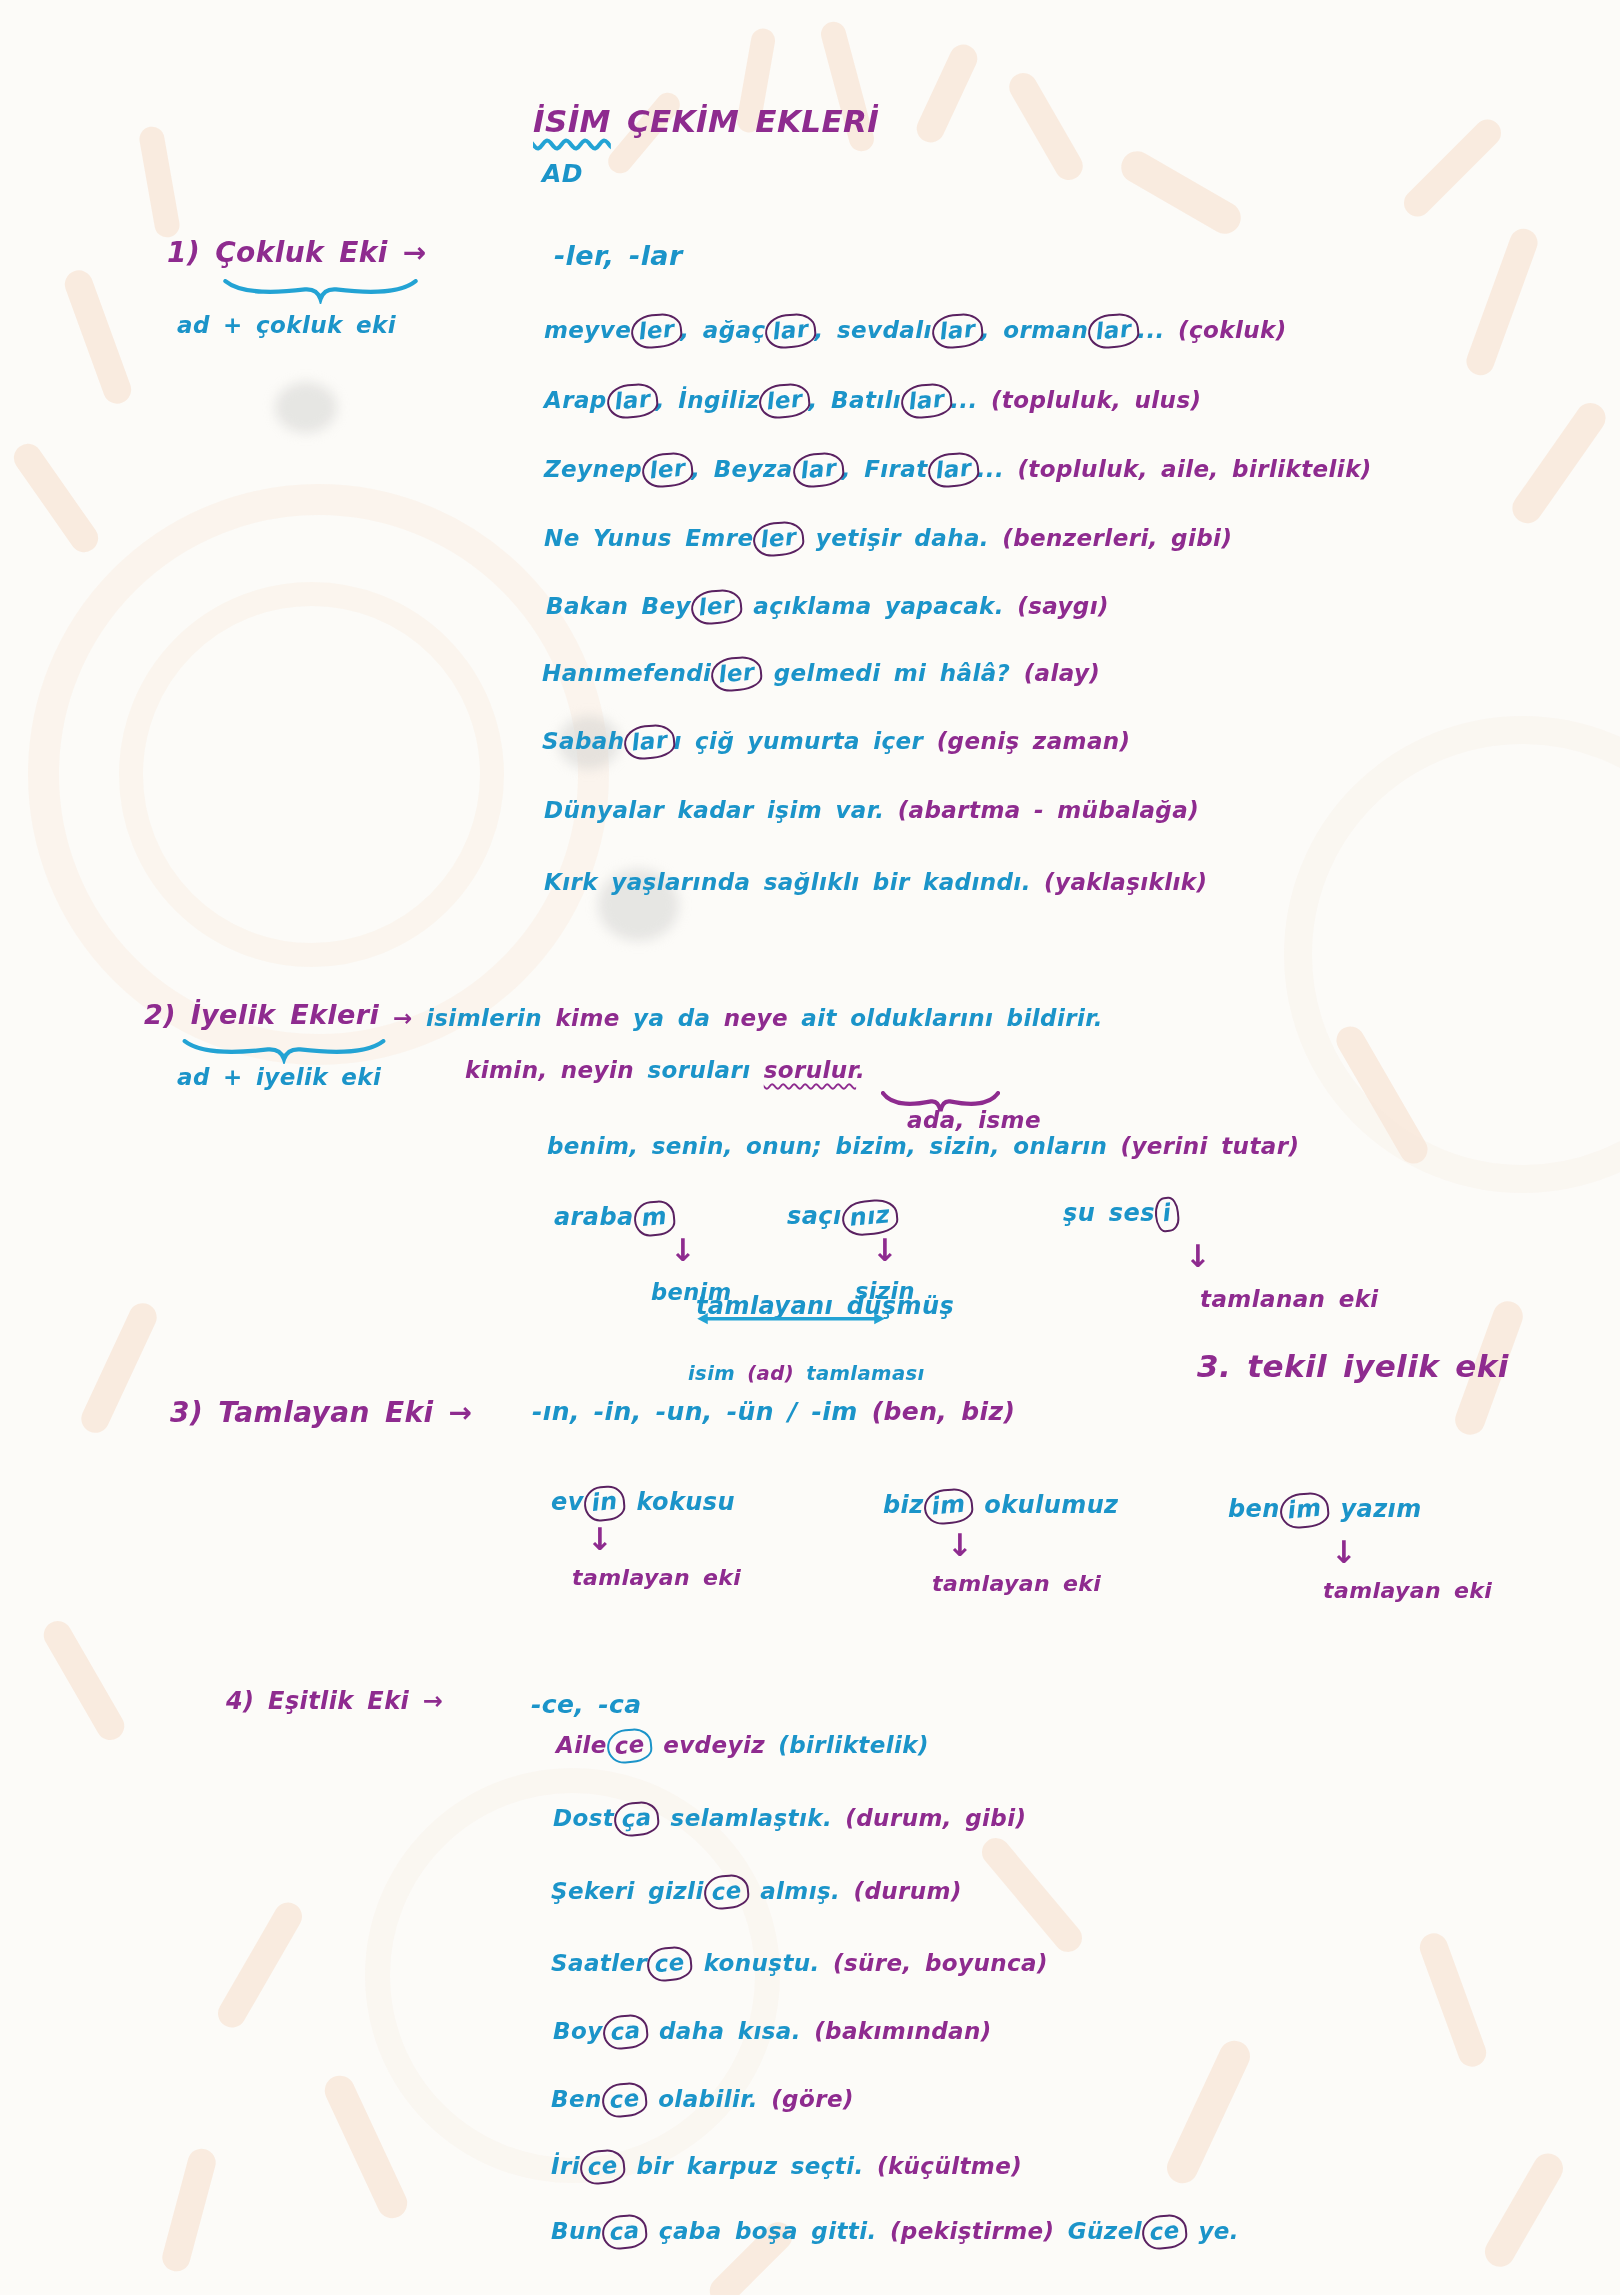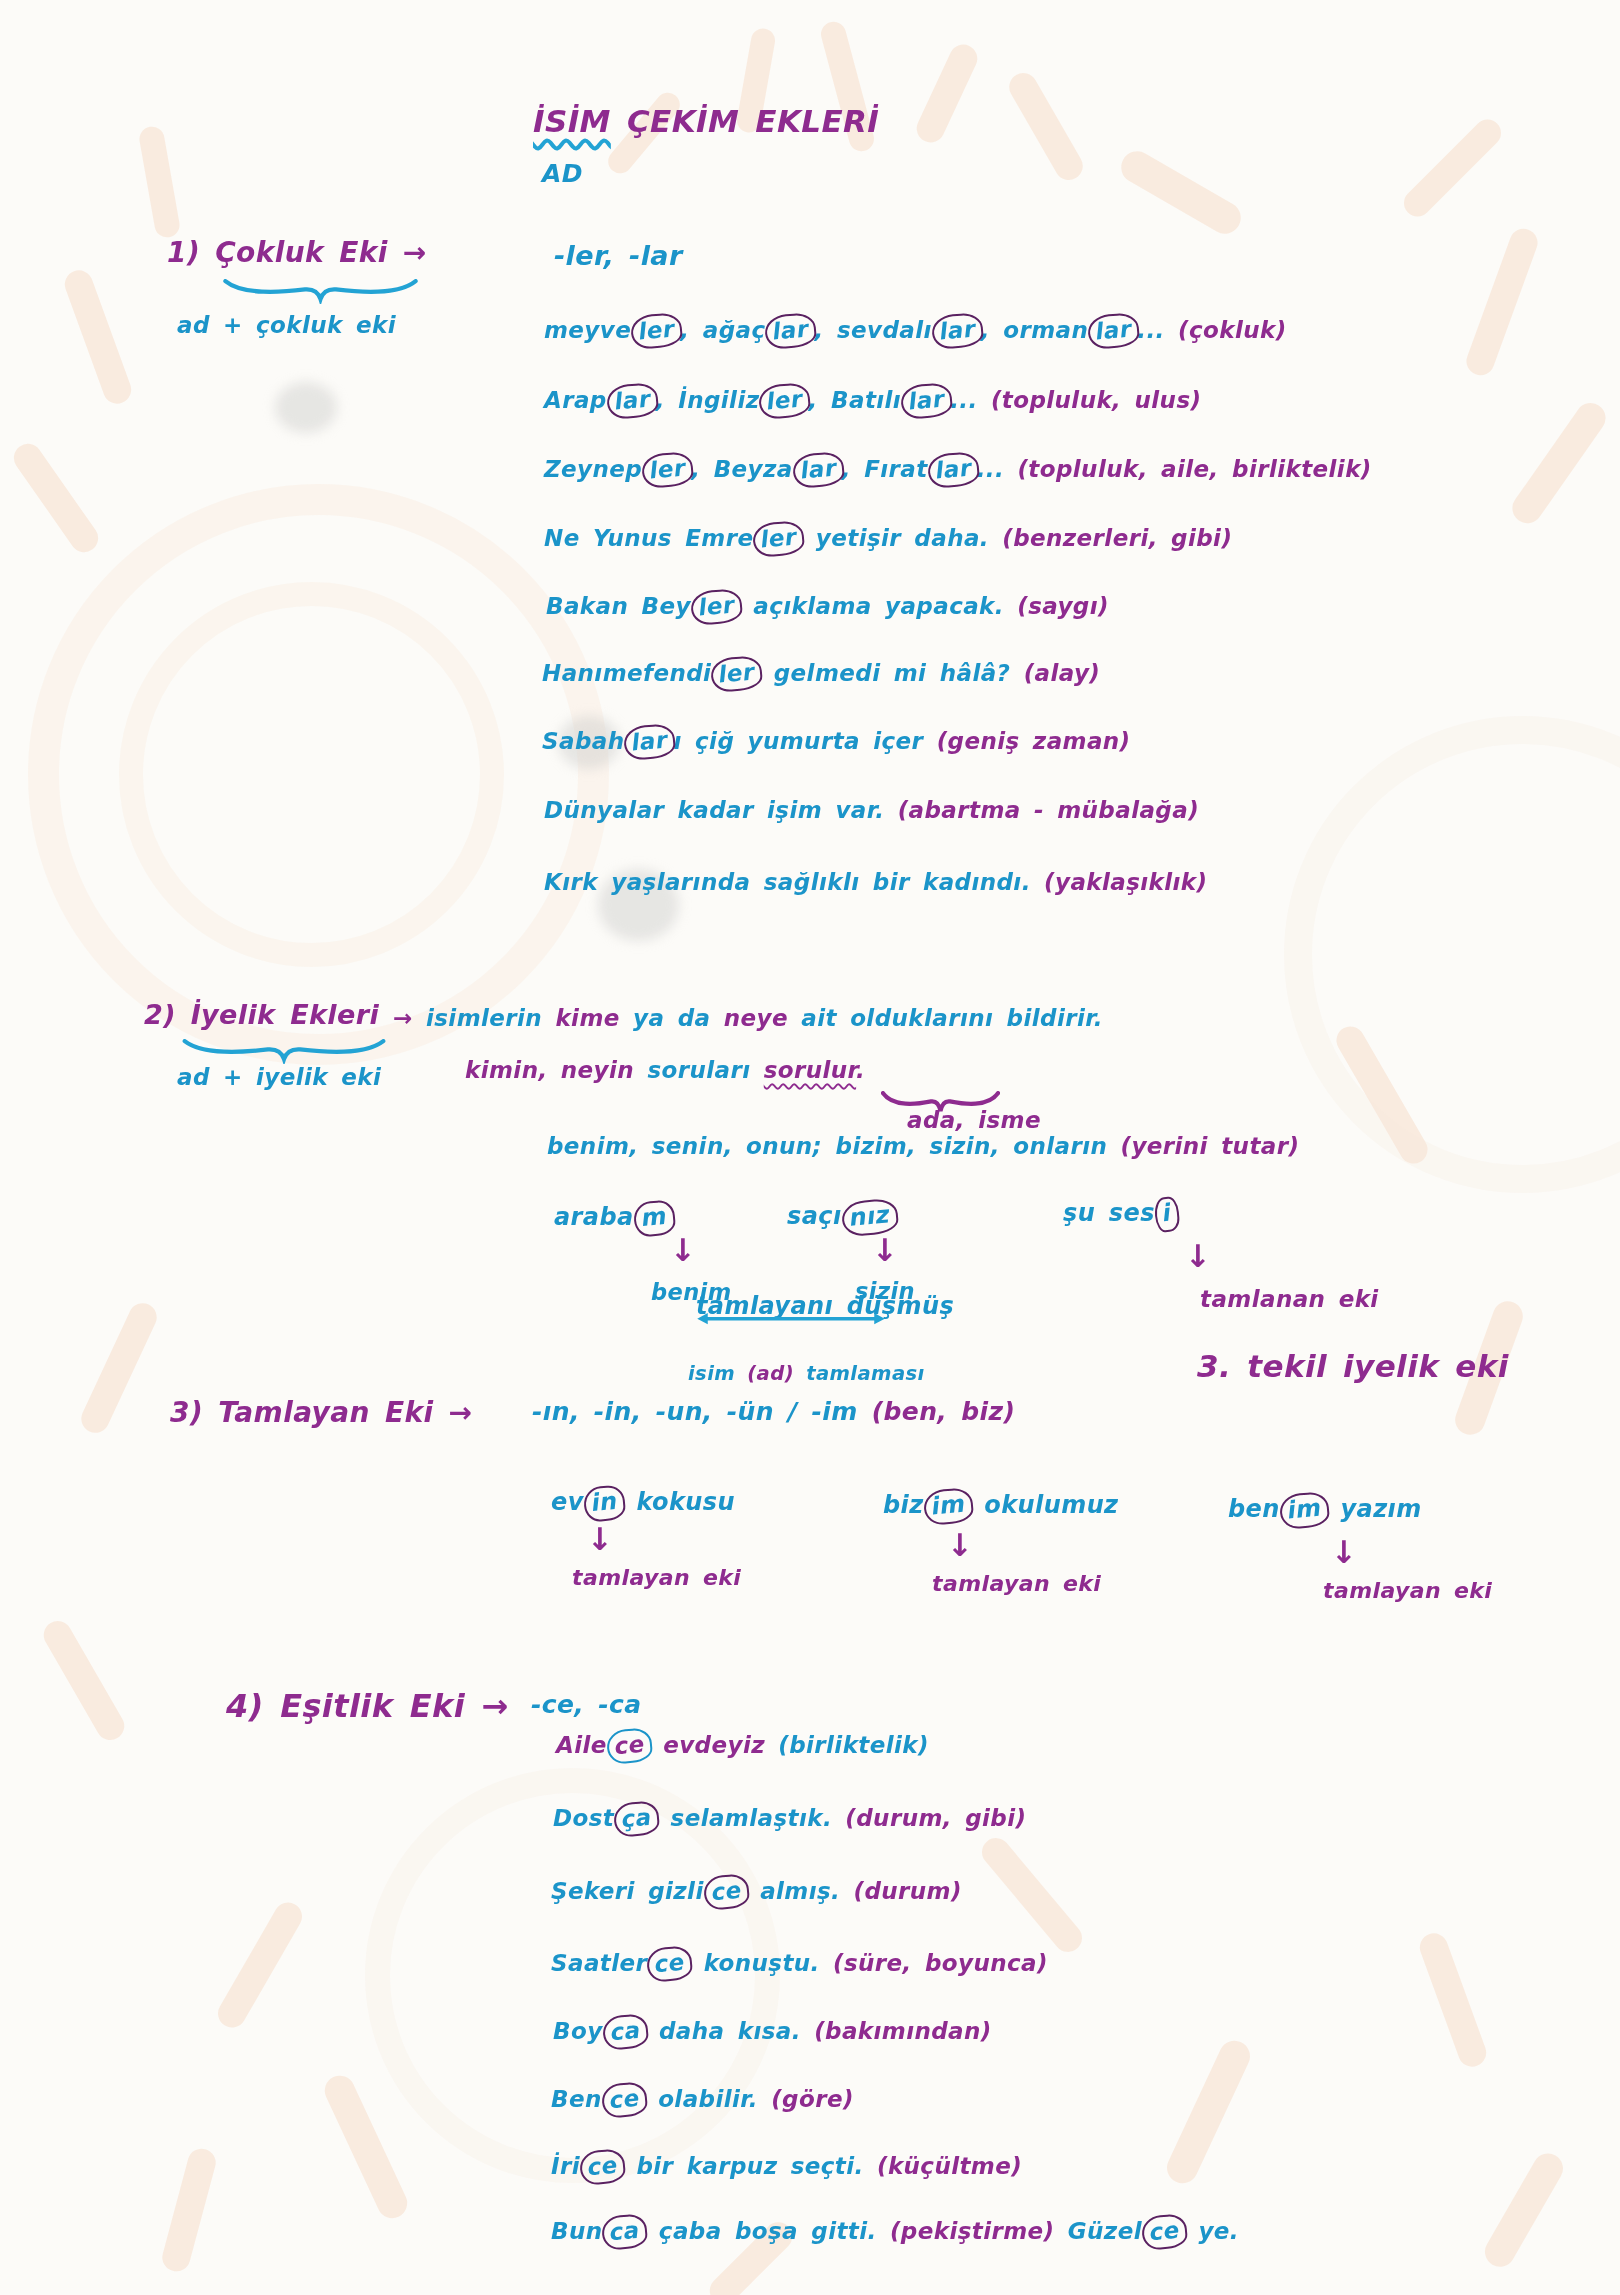--- a/index.html
+++ b/index.html
@@ -91,21 +91,21 @@
       <div class="ln" style="left: 1200px; top: 1286px; font-size: 23px;"><span class="p">tamlanan eki</span></div>
       <div class="ln" style="left: 1197px; top: 1349px; font-size: 31px;"><span class="p">3. tekil iyelik eki</span></div>
       <div class="ln" style="left: 170px; top: 1397px; font-size: 28px;"><span class="p">3) Tamlayan Eki </span><span class="p">→</span></div>
       <div class="ln" style="left: 532px; top: 1398px; font-size: 25px;"><span class="b">-ın, -in, -un, -ün </span><span class="b">/ </span><span class="b">-im </span><span class="p">(ben, biz)</span></div>
       <div class="ln" style="left: 551px; top: 1489px; font-size: 24px;"><span class="b">ev</span><span class="b circ">in</span><span class="b">  kokusu</span></div>
       <div class="ln" style="left: 572px; top: 1565px; font-size: 22px;"><span class="p">tamlayan eki</span></div>
       <div class="ln" style="left: 883px; top: 1492px; font-size: 24px;"><span class="b">biz</span><span class="b circ">im</span><span class="b">  okulumuz</span></div>
       <div class="ln" style="left: 932px; top: 1571px; font-size: 22px;"><span class="p">tamlayan eki</span></div>
       <div class="ln" style="left: 1228px; top: 1496px; font-size: 24px;"><span class="b">ben</span><span class="b circ">im</span><span class="b">  yazım</span></div>
       <div class="ln" style="left: 1323px; top: 1578px; font-size: 22px;"><span class="p">tamlayan eki</span></div>
-      <div class="ln" style="left: 226px; top: 1688px; font-size: 32px;"><span class="p">4) Eşitlik Eki </span><span class="p">→</span></div>
+      <div class="ln" style="left: 226px; top: 1688px; font-size: 24px;"><span class="p">4) Eşitlik Eki </span><span class="p">→</span></div>
       <div class="ln" style="left: 531px; top: 1691px; font-size: 25px;"><span class="b">-ce, -ca</span></div>
       <div class="ln" style="left: 556px; top: 1732px; font-size: 23px;"><span class="p">Aile</span><span class="p circ t">ce</span><span class="p">  evdeyiz  </span><span class="b">(birliktelik)</span></div>
       <div class="ln" style="left: 553px; top: 1805px; font-size: 23px;"><span class="b">Dost</span><span class="b circ">ça</span><span class="b">  selamlaştık.   </span><span class="p">(durum, gibi)</span></div>
       <div class="ln" style="left: 551px; top: 1878px; font-size: 23px;"><span class="b">Şekeri  gizli</span><span class="b circ">ce</span><span class="b">  almış.  </span><span class="p">(durum)</span></div>
       <div class="ln" style="left: 551px; top: 1950px; font-size: 23px;"><span class="b">Saatler</span><span class="b circ">ce</span><span class="b">   konuştu. </span><span class="p">(süre, boyunca)</span></div>
       <div class="ln" style="left: 553px; top: 2018px; font-size: 23px;"><span class="b">Boy</span><span class="b circ">ca</span><span class="b">  daha  kısa.   </span><span class="p">(bakımından)</span></div>
       <div class="ln" style="left: 551px; top: 2086px; font-size: 23px;"><span class="b">Ben</span><span class="b circ">ce</span><span class="b">  olabilir. </span><span class="p">(göre)</span></div>
       <div class="ln" style="left: 551px; top: 2153px; font-size: 23px;"><span class="b">İri</span><span class="b circ">ce</span><span class="b">  bir  karpuz  seçti. </span><span class="p">(küçültme)</span></div>
       <div class="ln" style="left: 551px; top: 2218px; font-size: 23px;"><span class="b">Bun</span><span class="b circ">ca</span><span class="b">  çaba  boşa  gitti. </span><span class="p">(pekiştirme)  </span><span class="b">Güzel</span><span class="b circ">ce</span><span class="b"> ye.</span></div>
       <svg width="195" height="25" viewBox="0 0 278 36" class="mark" style="left: 223px; top: 279px;">

